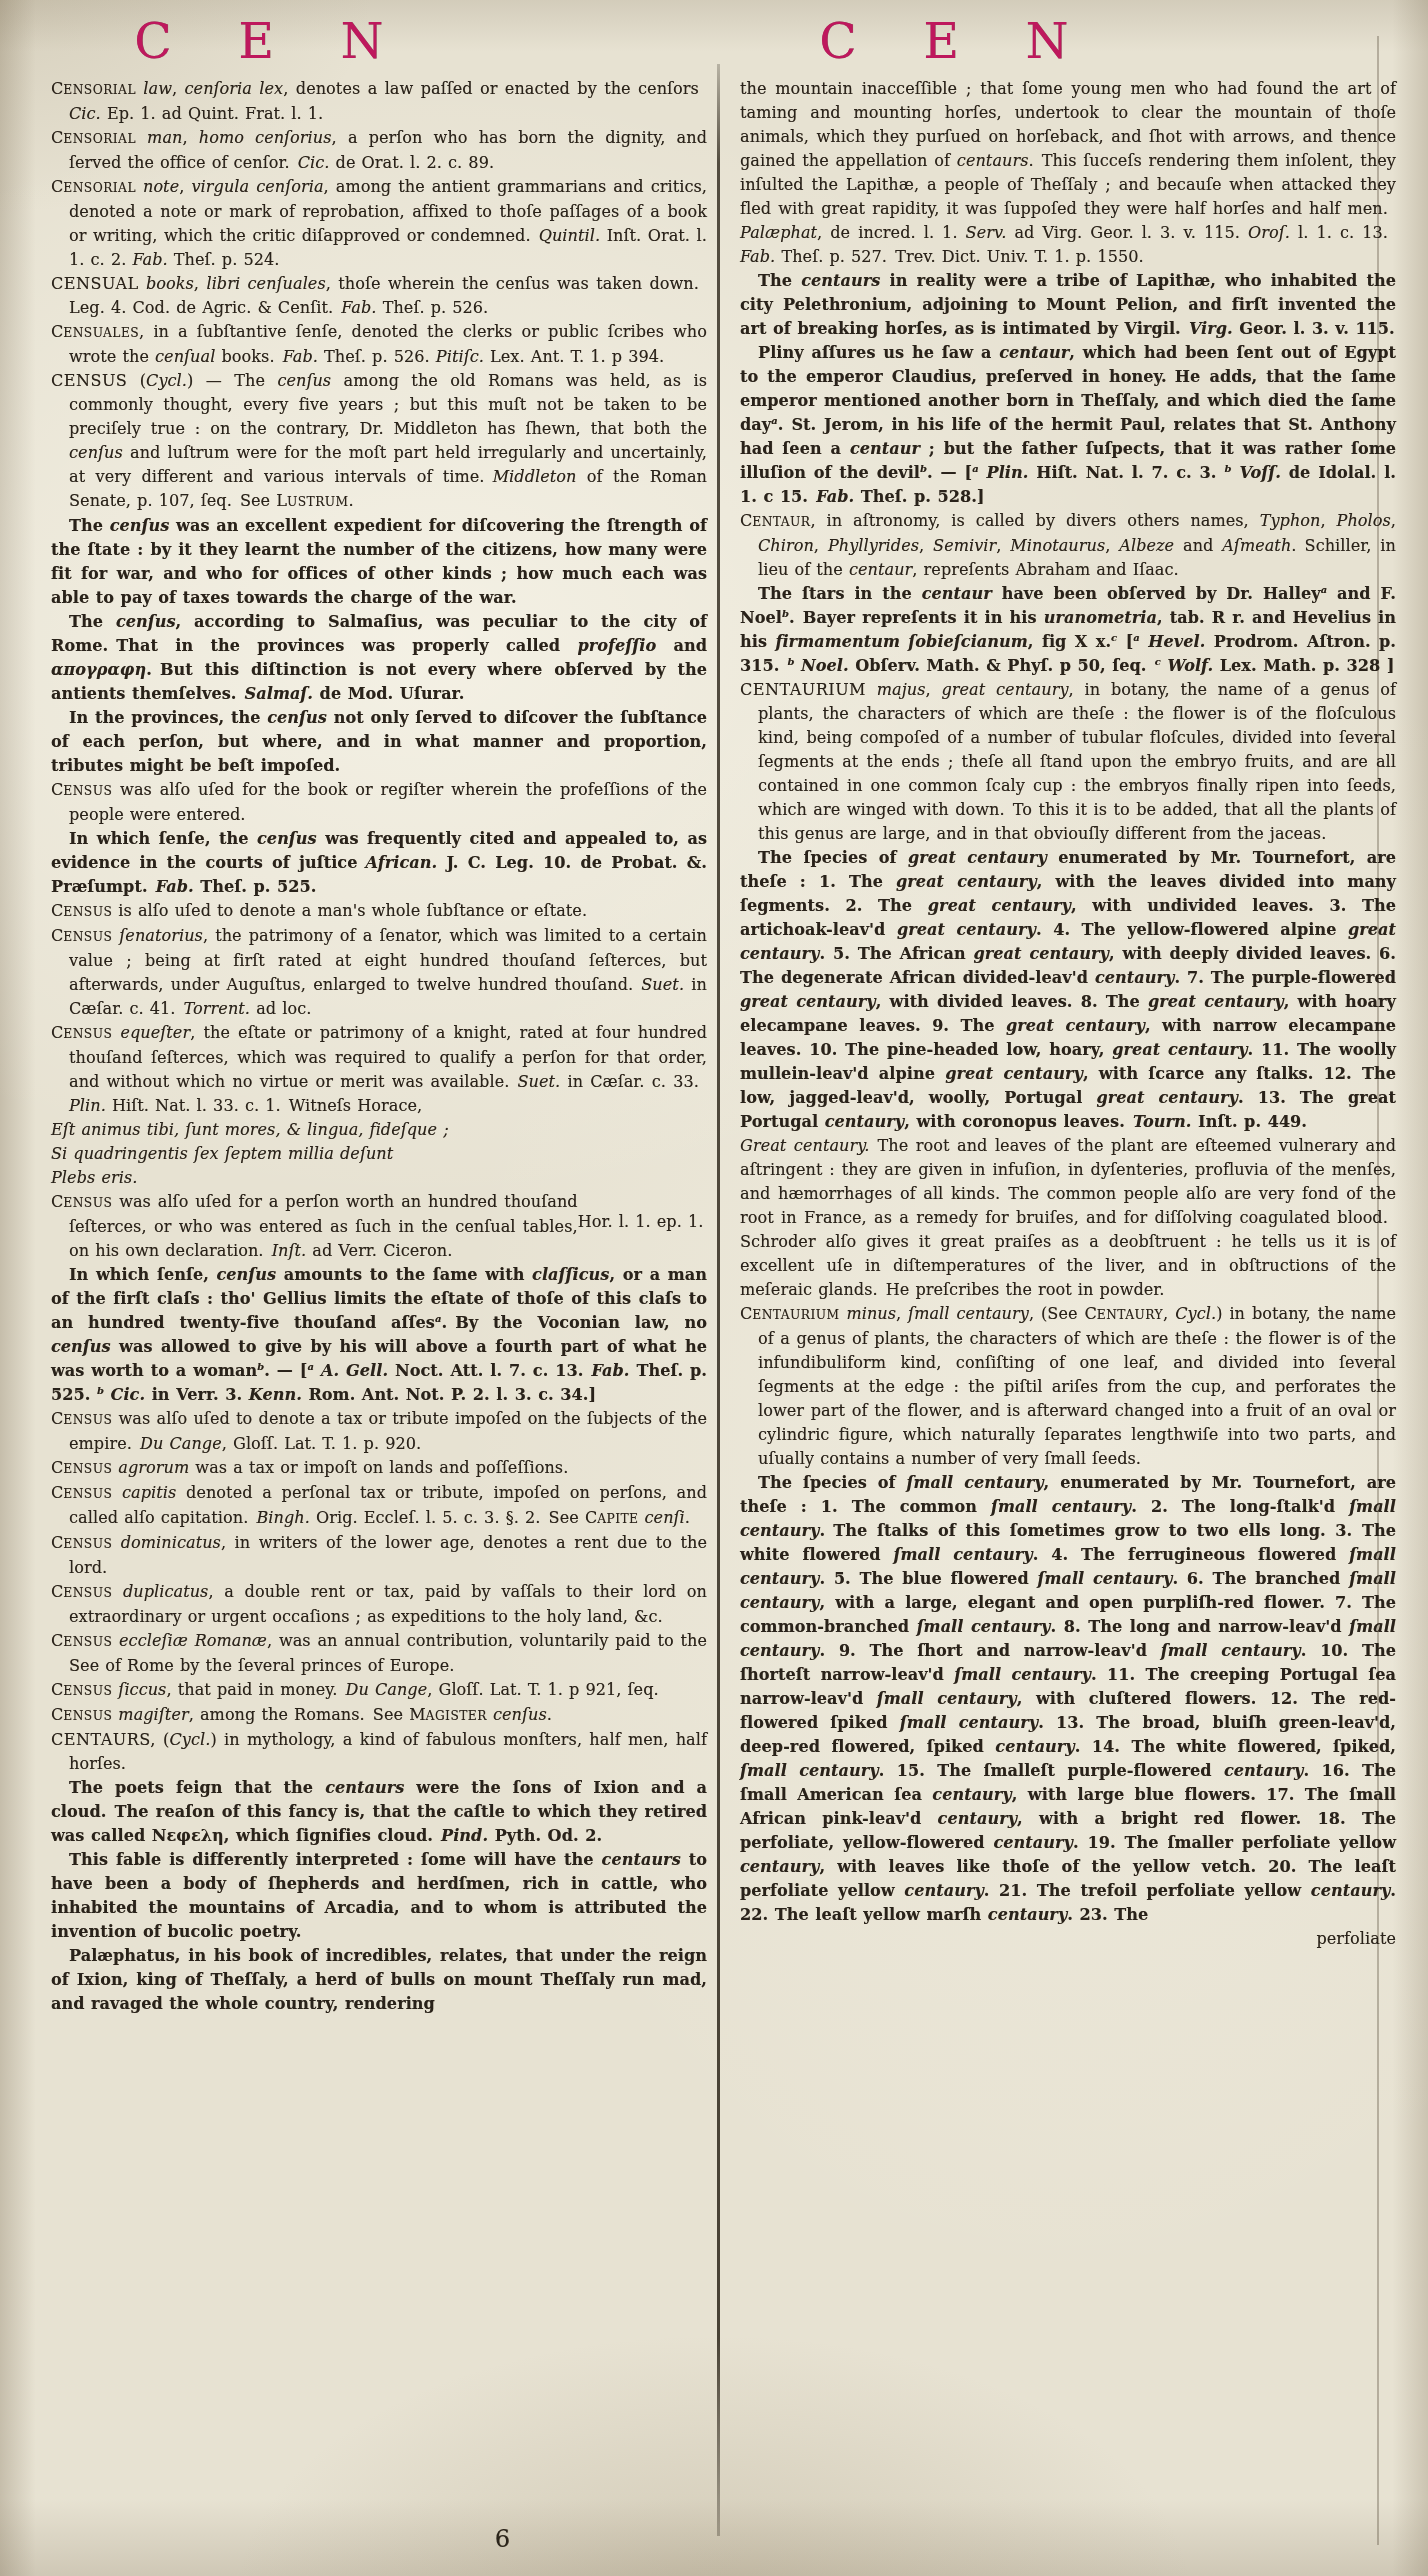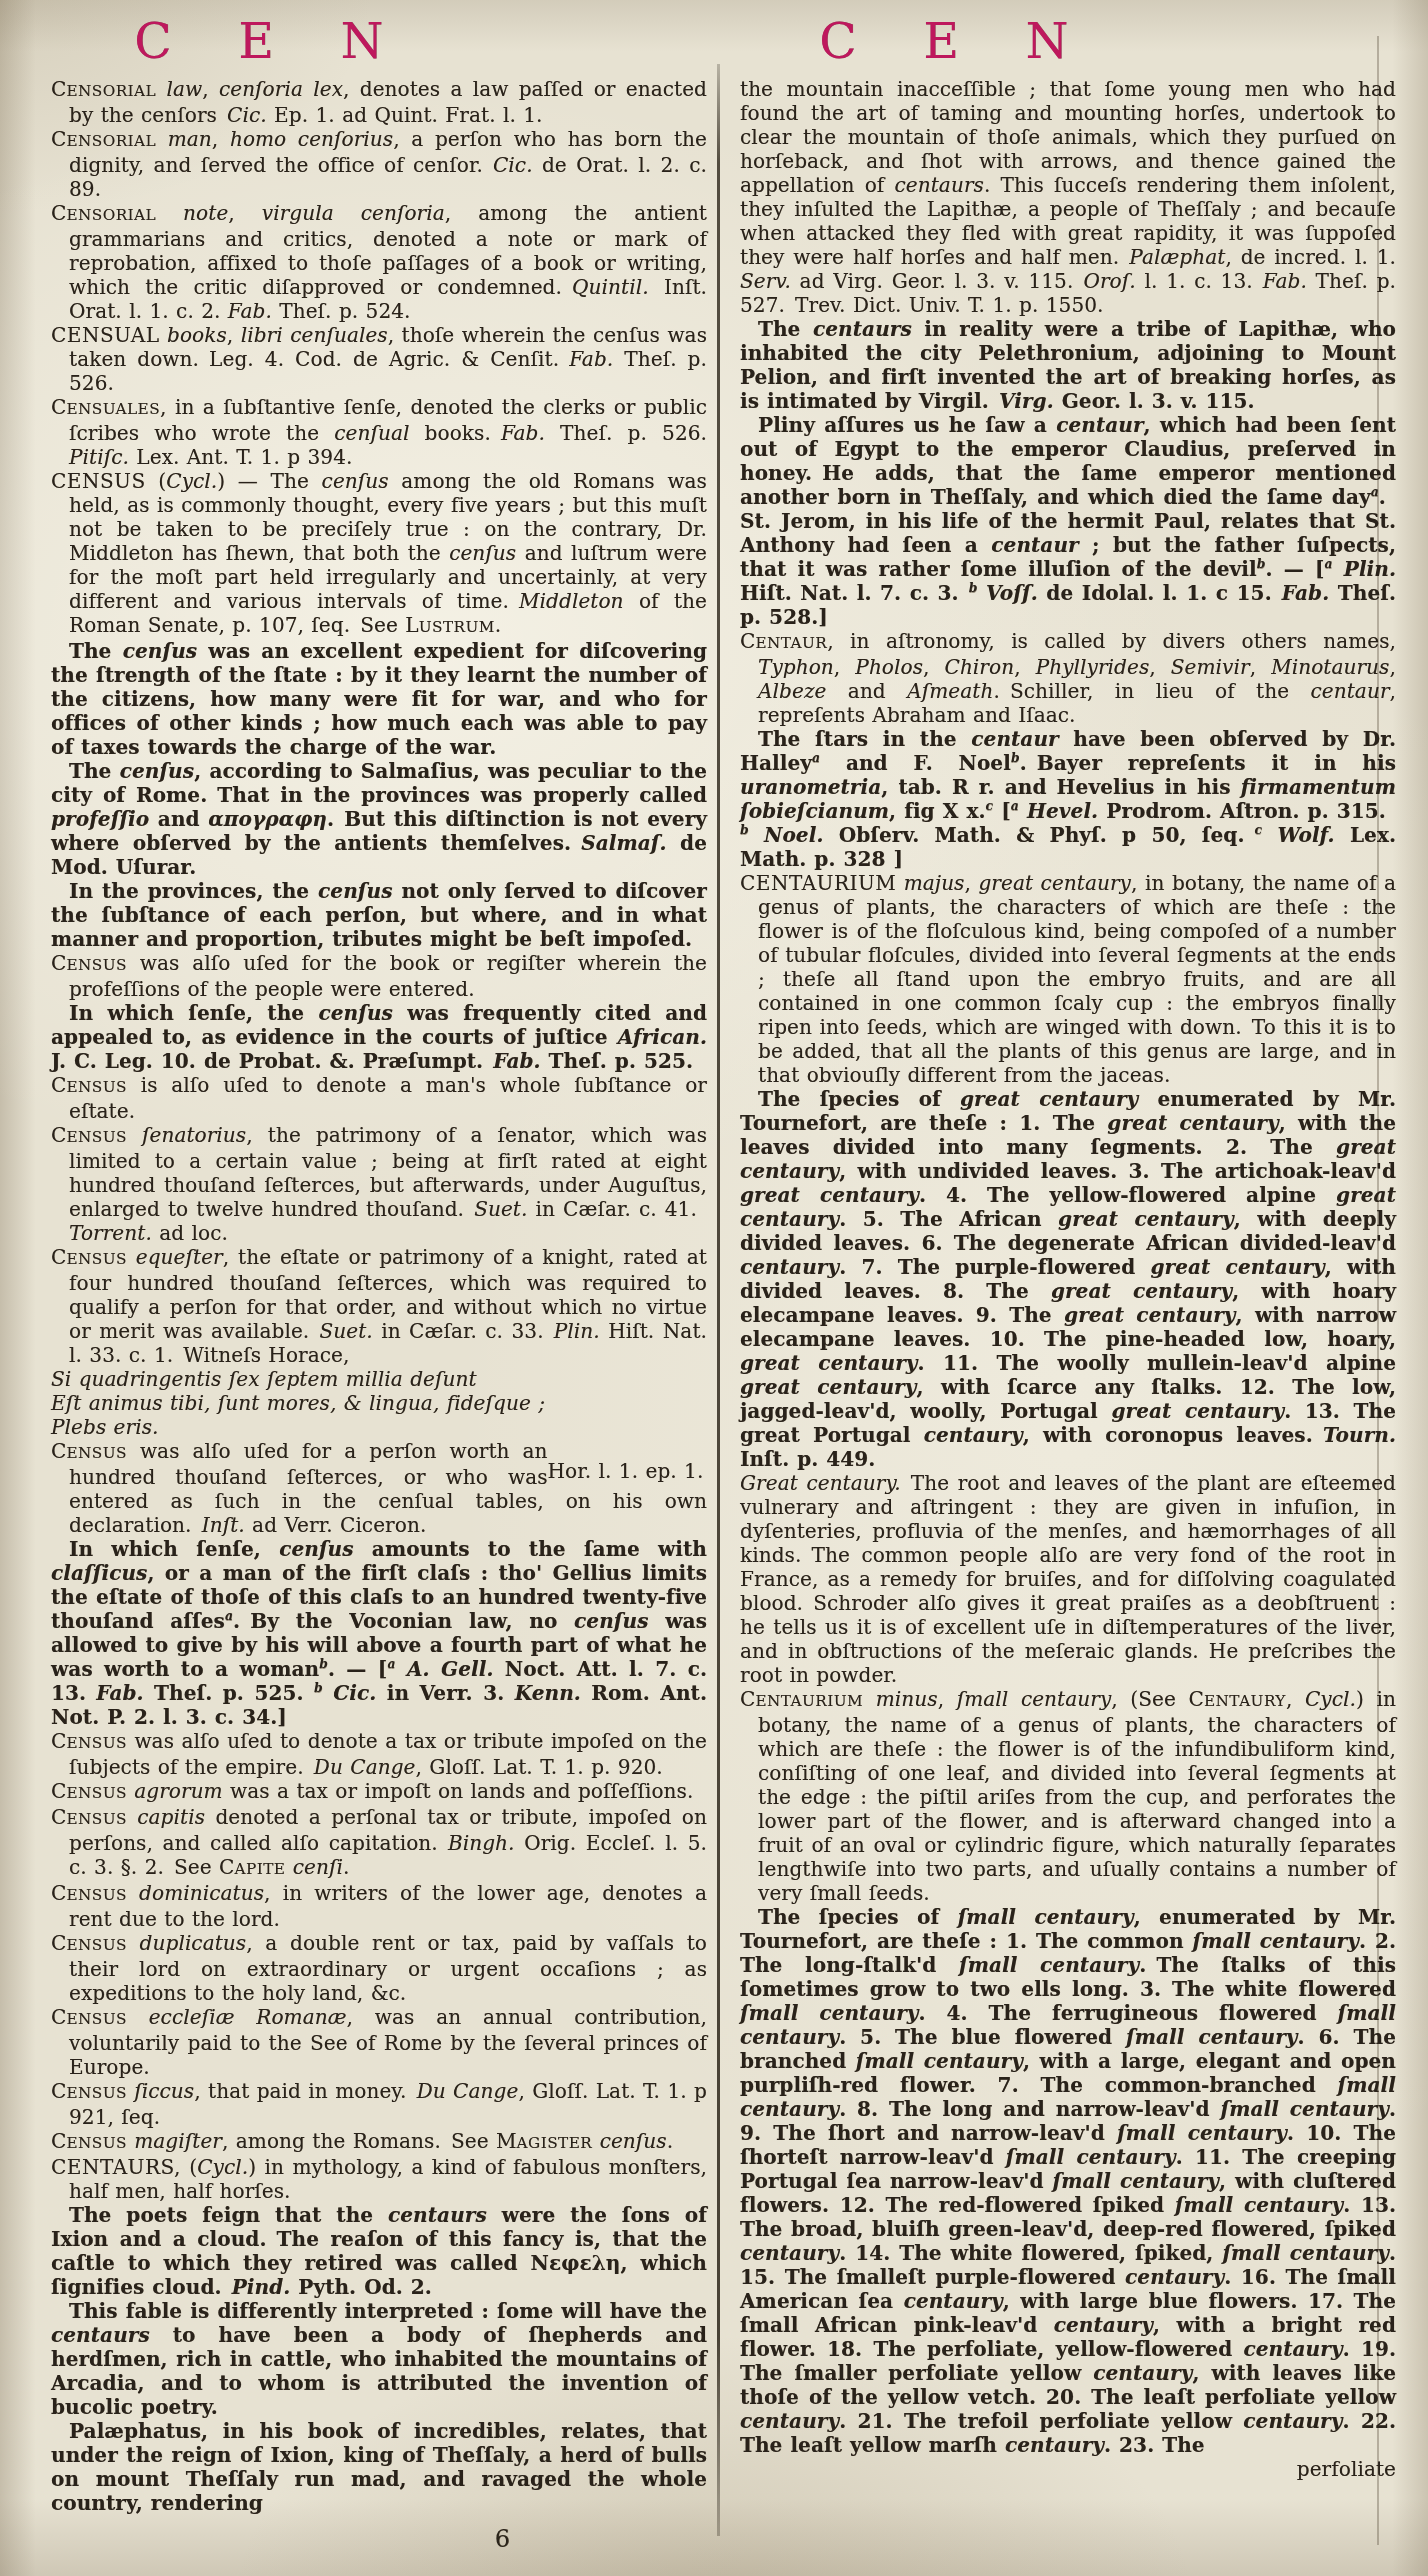--- a/index.html
+++ b/index.html
@@ -19,21 +19,21 @@
   #page{position:absolute;inset:0;}
   .cen{
     position:absolute;top:12.5px;width:303px;text-align:center;
     font-size:49px;letter-spacing:0.52em;font-weight:400;color:#be185d;
     text-shadow:0.3px 0.4px 0.4px rgba(50,38,20,.55);
   }
   #header-left{left:120px;}
   #header-right{left:805px;}
   .col{
     position:absolute;width:656px;text-align:justify;
-    font-size:20px;line-height:24px;letter-spacing:0.1px;word-spacing:0.9px;
+    font-size:16px;line-height:24px;letter-spacing:0.1px;word-spacing:0.9px;
     text-shadow:0.2px 0.3px 0.4px rgba(60,45,25,.45);
   }
   #col-left{left:51px;top:77px;}
   #col-right{left:740px;top:77px;}
   .col p{margin:0;}
   .e{padding-left:18px;text-indent:-18px;}
   .c{text-indent:18px;font-weight:bold;}
   .c0{text-indent:0;}
   .verse{text-align:left;margin-left:85px;font-style:italic;}
   .vattr{text-align:left;margin-left:85px;font-style:italic;}
@@ -74,22 +74,22 @@
         <p class="e"><span class="sc"><span class="sc-cap">C</span><span class="sc-rest">ENSUALES</span></span><span class="">, in a ſubſtantive ſenſe, denoted the clerks or public ſcribes who wrote the </span><span class="it">cenſual</span><span class=""> books. </span><span class="it">Fab.</span><span class=""> Theſ. p. 526. </span><span class="it">Pitiſc.</span><span class=""> Lex. Ant. T. 1. p 394.</span></p>
         <p class="e"><span class="hw">CENSUS</span><span class=""> (</span><span class="it">Cycl.</span><span class="">) — The </span><span class="it">cenſus</span><span class=""> among the old Romans was held, as is commonly thought, every five years ; but this muſt not be taken to be preciſely true : on the contrary, Dr. Middleton has ſhewn, that both the </span><span class="it">cenſus</span><span class=""> and luſtrum were for the moſt part held irregularly and uncertainly, at very different and various intervals of time. </span><span class="it">Middleton</span><span class=""> of the Roman Senate, p. 107, ſeq. See </span><span class="sc"><span class="sc-cap">L</span><span class="sc-rest">USTRUM</span></span><span class="">.</span></p>
         <p class="c"><span class="">The </span><span class="it">cenſus</span><span class=""> was an excellent expedient for diſcovering the ſtrength of the ſtate : by it they learnt the number of the citizens, how many were fit for war, and who for offices of other kinds ; how much each was able to pay of taxes towards the charge of the war.</span></p>
         <p class="c"><span class="">The </span><span class="it">cenſus</span><span class="">, according to Salmaſius, was peculiar to the city of Rome. That in the provinces was properly called </span><span class="it">profeſſio</span><span class=""> and </span><span class="it">απογραφη</span><span class="">. But this diſtinction is not every where obſerved by the antients themſelves. </span><span class="it">Salmaſ.</span><span class=""> de Mod. Uſurar.</span></p>
         <p class="c"><span class="">In the provinces, the </span><span class="it">cenſus</span><span class=""> not only ſerved to diſcover the ſubſtance of each perſon, but where, and in what manner and proportion, tributes might be beſt impoſed.</span></p>
         <p class="e"><span class="sc"><span class="sc-cap">C</span><span class="sc-rest">ENSUS</span></span><span class=""> was alſo uſed for the book or regiſter wherein the profeſſions of the people were entered.</span></p>
         <p class="c"><span class="">In which ſenſe, the </span><span class="it">cenſus</span><span class=""> was frequently cited and appealed to, as evidence in the courts of juſtice </span><span class="it">African.</span><span class=""> J. C. Leg. 10. de Probat. &amp;. Præſumpt. </span><span class="it">Fab.</span><span class=""> Theſ. p. 525.</span></p>
         <p class="e"><span class="sc"><span class="sc-cap">C</span><span class="sc-rest">ENSUS</span></span><span class=""> is alſo uſed to denote a man's whole ſubſtance or eſtate.</span></p>
         <p class="e"><span class="sc"><span class="sc-cap">C</span><span class="sc-rest">ENSUS</span></span><span class=""> </span><span class="it">ſenatorius</span><span class="">, the patrimony of a ſenator, which was limited to a certain value ; being at firſt rated at eight hundred thouſand ſeſterces, but afterwards, under Auguſtus, enlarged to twelve hundred thouſand. </span><span class="it">Suet.</span><span class=""> in Cæſar. c. 41. </span><span class="it">Torrent.</span><span class=""> ad loc.</span></p>
         <p class="e"><span class="sc"><span class="sc-cap">C</span><span class="sc-rest">ENSUS</span></span><span class=""> </span><span class="it">equeſter</span><span class="">, the eſtate or patrimony of a knight, rated at four hundred thouſand ſeſterces, which was required to qualify a perſon for that order, and without which no virtue or merit was available. </span><span class="it">Suet.</span><span class=""> in Cæſar. c. 33. </span><span class="it">Plin.</span><span class=""> Hiſt. Nat. l. 33. c. 1. Witneſs Horace,</span></p>
+        <p class="verse"><span class="it">Eſt animus tibi, ſunt mores, &amp; lingua, fideſque ;</span></p>
         <p class="verse"><span class="it">Si quadringentis ſex ſeptem millia deſunt</span></p>
-        <p class="verse"><span class="it">Eſt animus tibi, ſunt mores, &amp; lingua, fideſque ;</span></p>
         <p class="vattr"><span class="vright"><span class="">Hor. l. 1. ep. 1.</span></span><span class="it">Plebs eris.</span></p>
         <p class="e"><span class="sc"><span class="sc-cap">C</span><span class="sc-rest">ENSUS</span></span><span class=""> was alſo uſed for a perſon worth an hundred thouſand ſeſterces, or who was entered as ſuch in the cenſual tables, on his own declaration. </span><span class="it">Inſt.</span><span class=""> ad Verr. Ciceron.</span></p>
         <p class="c"><span class="">In which ſenſe, </span><span class="it">cenſus</span><span class=""> amounts to the ſame with </span><span class="it">claſſicus</span><span class="">, or a man of the firſt claſs : tho' Gellius limits the eſtate of thoſe of this claſs to an hundred twenty-five thouſand aſſes</span><span class="sup">a</span><span class="">. By the Voconian law, no </span><span class="it">cenſus</span><span class=""> was allowed to give by his will above a fourth part of what he was worth to a woman</span><span class="sup">b</span><span class="">. — [</span><span class="sup">a</span><span class=""> </span><span class="it">A. Gell.</span><span class=""> Noct. Att. l. 7. c. 13. </span><span class="it">Fab.</span><span class=""> Theſ. p. 525. </span><span class="sup">b</span><span class=""> </span><span class="it">Cic.</span><span class=""> in Verr. 3. </span><span class="it">Kenn.</span><span class=""> Rom. Ant. Not. P. 2. l. 3. c. 34.]</span></p>
         <p class="e"><span class="sc"><span class="sc-cap">C</span><span class="sc-rest">ENSUS</span></span><span class=""> was alſo uſed to denote a tax or tribute impoſed on the ſubjects of the empire. </span><span class="it">Du Cange</span><span class="">, Gloſſ. Lat. T. 1. p. 920.</span></p>
         <p class="e"><span class="sc"><span class="sc-cap">C</span><span class="sc-rest">ENSUS</span></span><span class=""> </span><span class="it">agrorum</span><span class=""> was a tax or impoſt on lands and poſſeſſions.</span></p>
         <p class="e"><span class="sc"><span class="sc-cap">C</span><span class="sc-rest">ENSUS</span></span><span class=""> </span><span class="it">capitis</span><span class=""> denoted a perſonal tax or tribute, impoſed on perſons, and called alſo capitation. </span><span class="it">Bingh.</span><span class=""> Orig. Eccleſ. l. 5. c. 3. §. 2. See </span><span class="sc"><span class="sc-cap">C</span><span class="sc-rest">APITE</span></span><span class=""> </span><span class="it">cenſi</span><span class="">.</span></p>
         <p class="e"><span class="sc"><span class="sc-cap">C</span><span class="sc-rest">ENSUS</span></span><span class=""> </span><span class="it">dominicatus</span><span class="">, in writers of the lower age, denotes a rent due to the lord.</span></p>
         <p class="e"><span class="sc"><span class="sc-cap">C</span><span class="sc-rest">ENSUS</span></span><span class=""> </span><span class="it">duplicatus</span><span class="">, a double rent or tax, paid by vaſſals to their lord on extraordinary or urgent occaſions ; as expeditions to the holy land, &amp;c.</span></p>
         <p class="e"><span class="sc"><span class="sc-cap">C</span><span class="sc-rest">ENSUS</span></span><span class=""> </span><span class="it">eccleſiæ Romanæ</span><span class="">, was an annual contribution, voluntarily paid to the See of Rome by the ſeveral princes of Europe.</span></p>
         <p class="e"><span class="sc"><span class="sc-cap">C</span><span class="sc-rest">ENSUS</span></span><span class=""> </span><span class="it">ſiccus</span><span class="">, that paid in money. </span><span class="it">Du Cange</span><span class="">, Gloſſ. Lat. T. 1. p 921, ſeq.</span></p>

